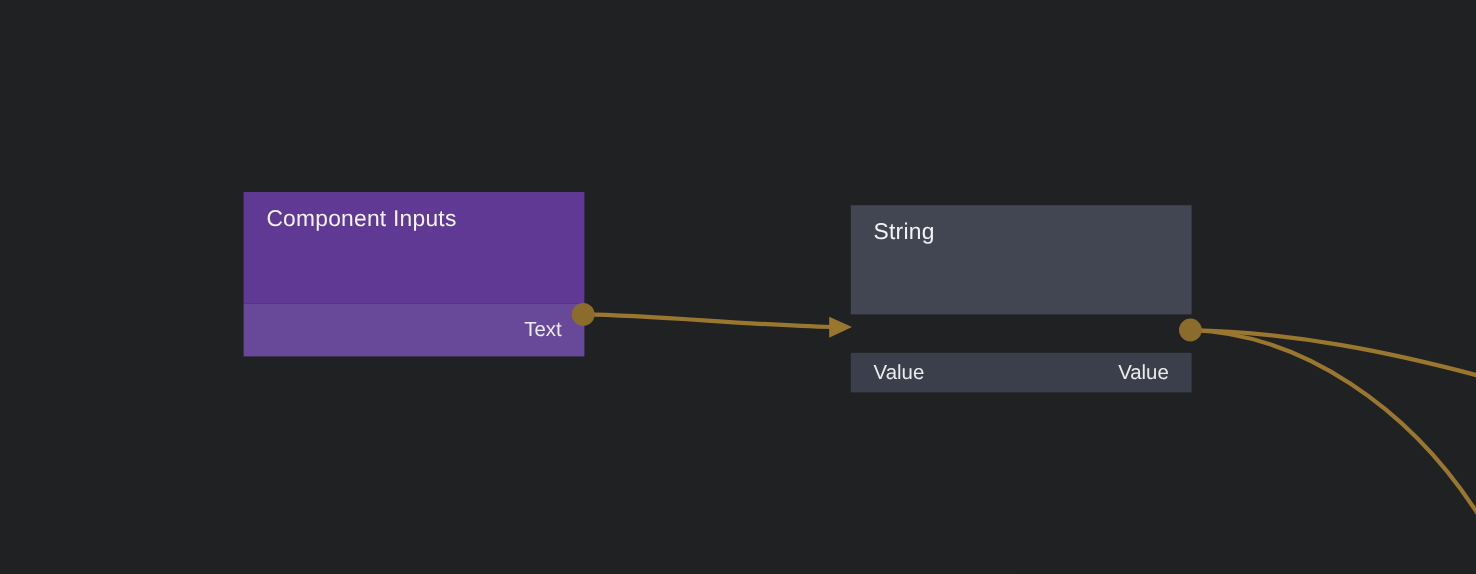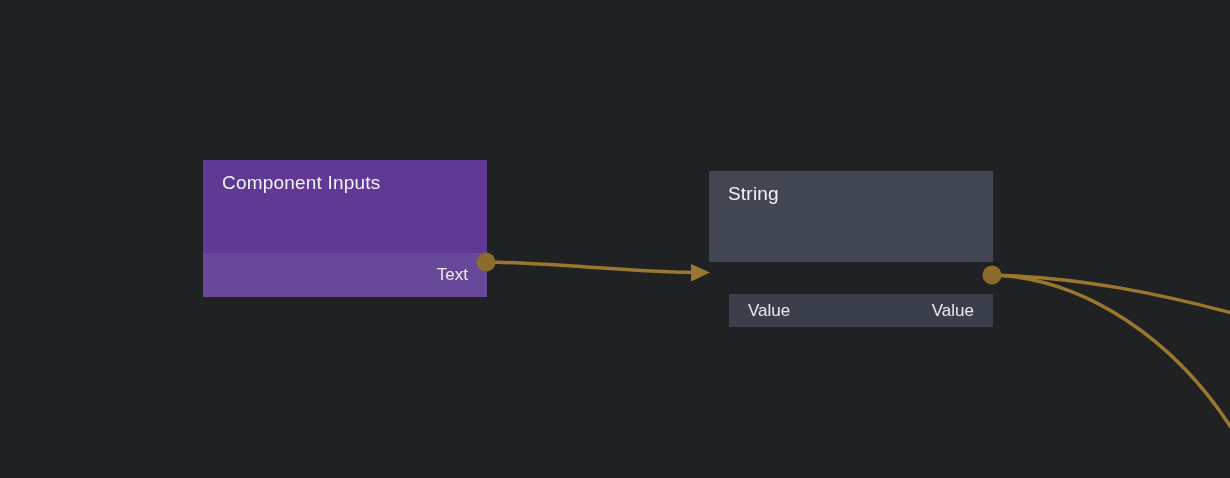--- a/index.html
+++ b/index.html
@@ -35,21 +35,21 @@
   }
   .node-body.out-only { justify-content: flex-end; }
   .node-body.in-out  { justify-content: space-between; }
   .port-label {
     font-size: 17px;
     color: var(--label-text, #eceaee);
   }
   .node-0 .node-header { background: var(--node1-header, #5f3994); }
   .node-0 .node-body   { background: var(--node1-body,   #684999); justify-content: flex-end; }
   .node-1 .node-header { background: var(--node2-header, #424652); }
-  .node-1 .node-body   { background: var(--node2-body,   #3a3f4b); margin-left: 20px; }
+  .node-1 .node-body   { background: var(--node2-body,   #3a3f4b); }
   .wire-layer {
     position: absolute;
     left: 0; top: 0;
     width: 1230px;
     height: 478px;
     pointer-events: none;
   }
   .wire-layer path, .wire-layer circle, .wire-layer polygon { pointer-events: auto; }
 </style>
 </head>

